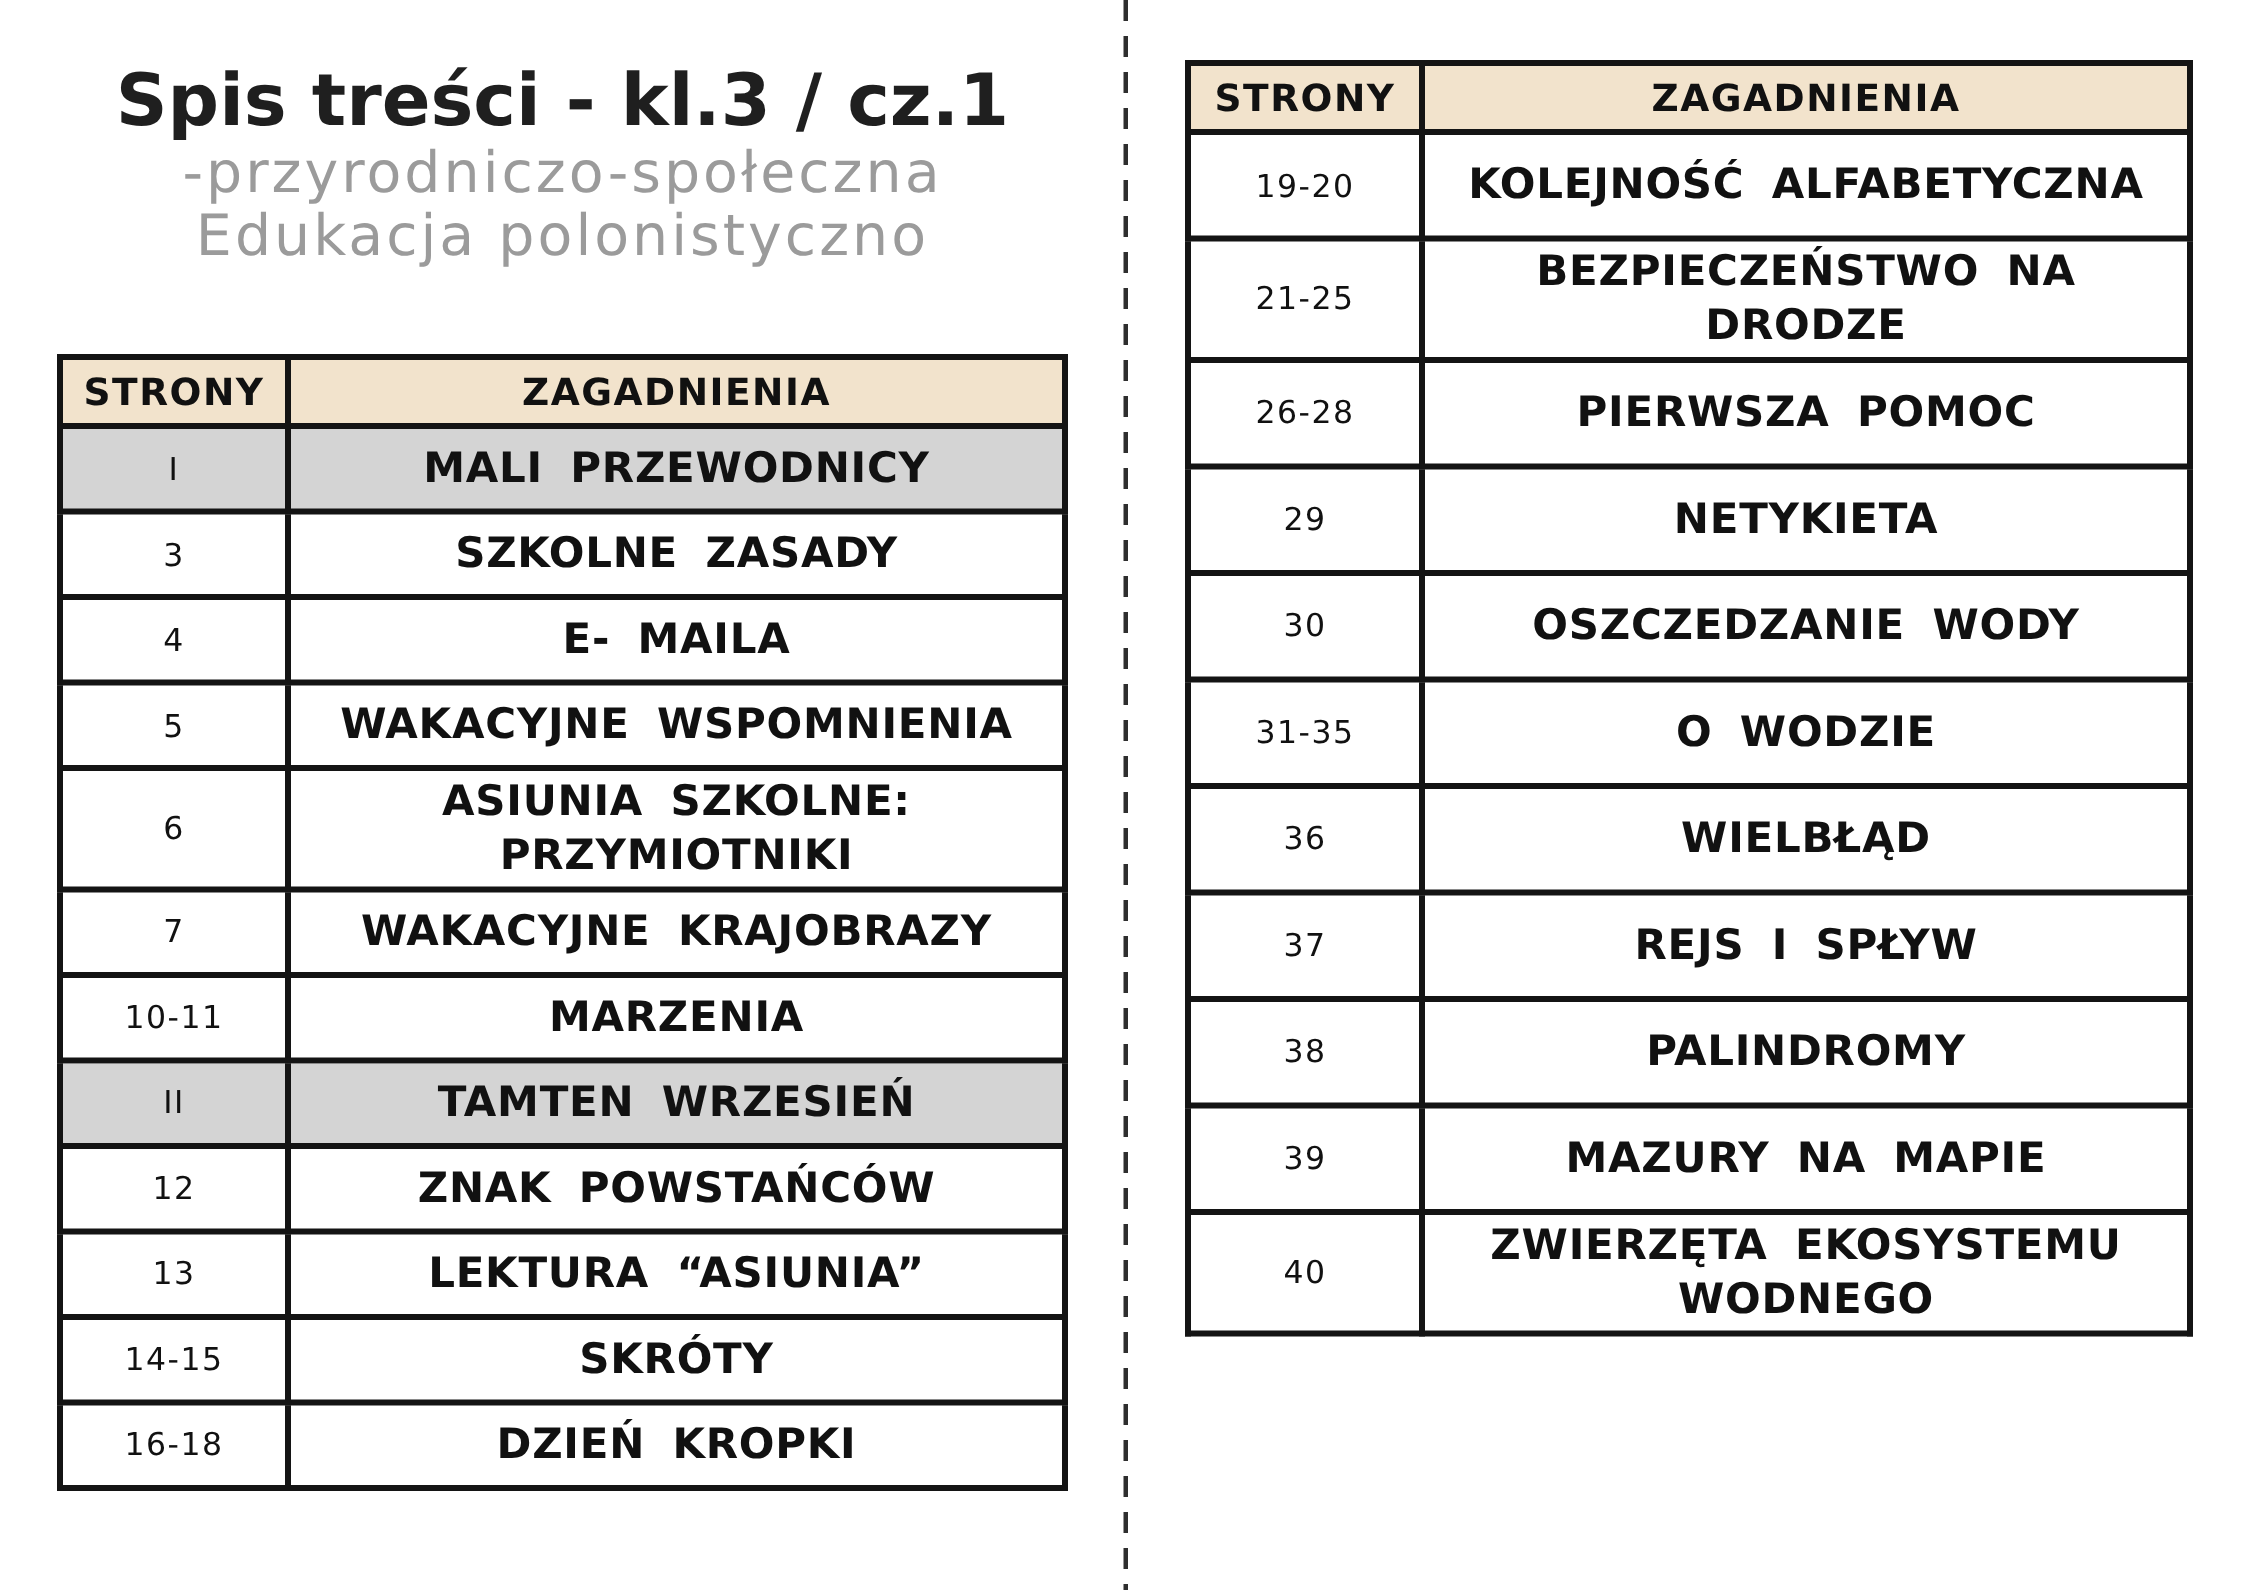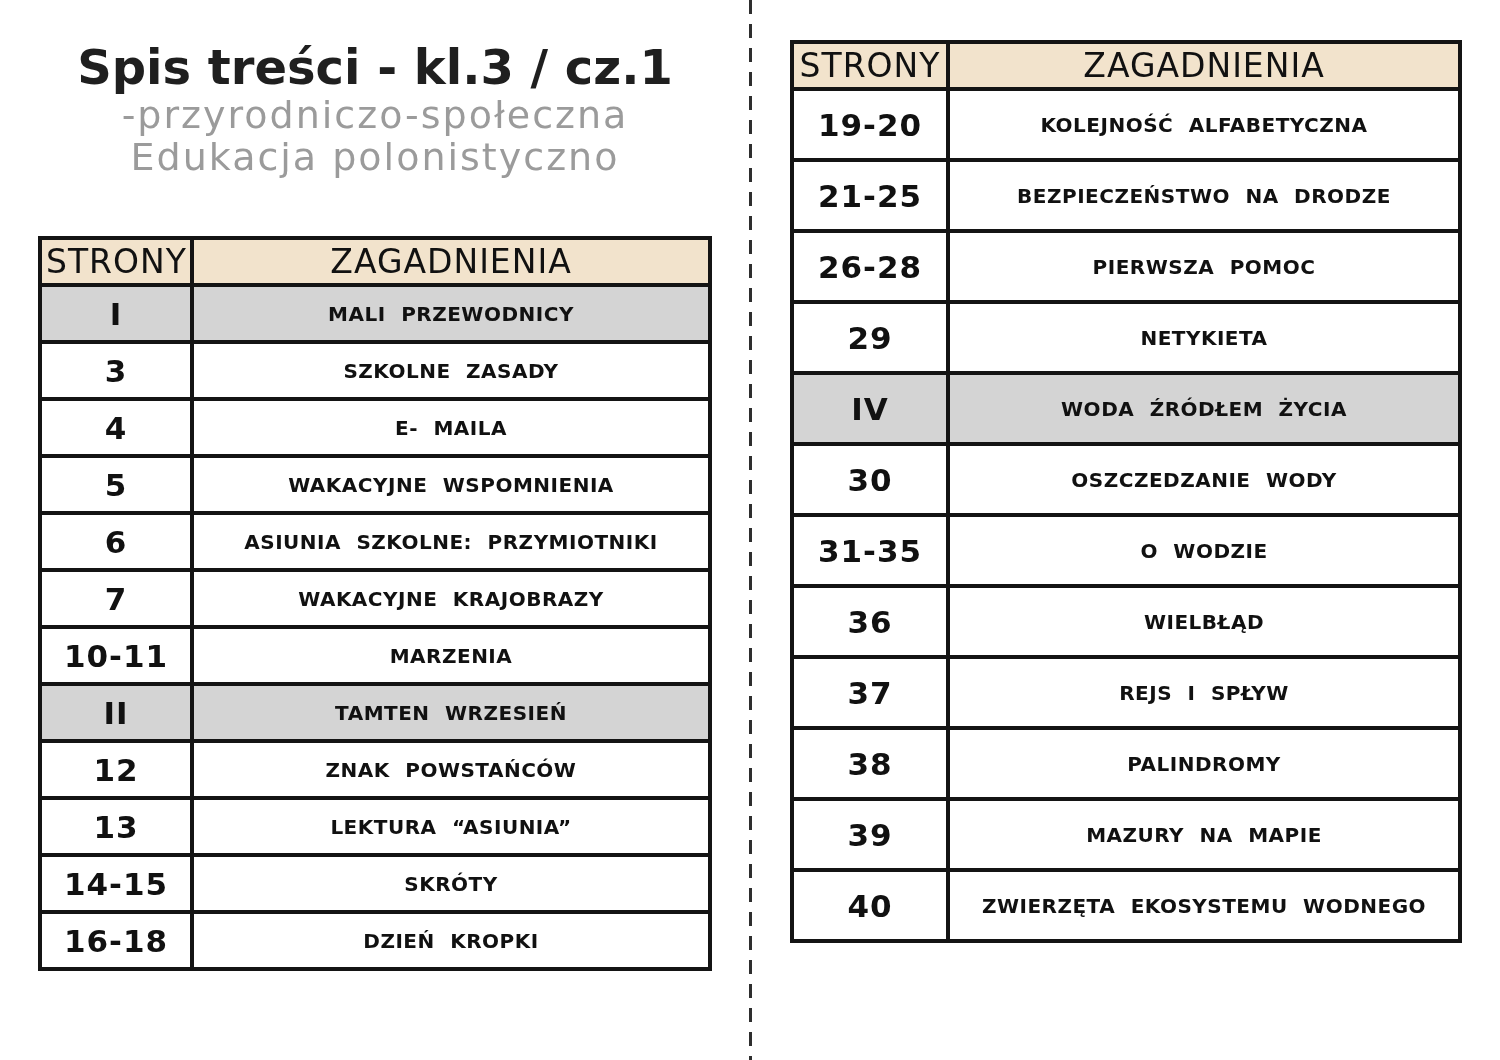--- a/index.html
+++ b/index.html
@@ -70,31 +70,31 @@
     text-align:center;
     vertical-align:middle;
     padding:2px 4px;
     overflow:hidden;
   }
   table.toc thead tr{height:46px;}
   table.toc-left tbody tr{height:57px;}
   table.toc-right tbody tr{height:71px;}
   table.toc thead th{
     background:var(--header-bg);
-    font-size:33px;
+    font-size:25px;
+    font-weight:700;
+    letter-spacing:1px;
+  }
+  td.pages{
+    font-size:21px;
     font-weight:400;
     letter-spacing:1px;
   }
-  td.pages{
-    font-size:31px;
-    font-weight:700;
-    letter-spacing:1px;
-  }
   td.topic{
-    font-size:20px;
+    font-size:28px;
     font-weight:800;
     letter-spacing:0.5px;
     word-spacing:8px;
     line-height:1.3;
   }
   tr.section td{background:var(--section-bg);}
   col.c-pages-left{width:152px;}
   col.c-pages-right{width:156px;}
 </style>
 </head>
@@ -192,24 +192,20 @@
       <td class="topic">BEZPIECZEŃSTWO NA DRODZE</td>
     </tr>
     <tr>
       <td class="pages">26-28</td>
       <td class="topic">PIERWSZA POMOC</td>
     </tr>
     <tr>
       <td class="pages">29</td>
       <td class="topic">NETYKIETA</td>
     </tr>
-    <tr class="section">
-      <td class="pages">IV</td>
-      <td class="topic">WODA ŹRÓDŁEM ŻYCIA</td>
-    </tr>
     <tr>
       <td class="pages">30</td>
       <td class="topic">OSZCZEDZANIE WODY</td>
     </tr>
     <tr>
       <td class="pages">31-35</td>
       <td class="topic">O WODZIE</td>
     </tr>
     <tr>
       <td class="pages">36</td>

